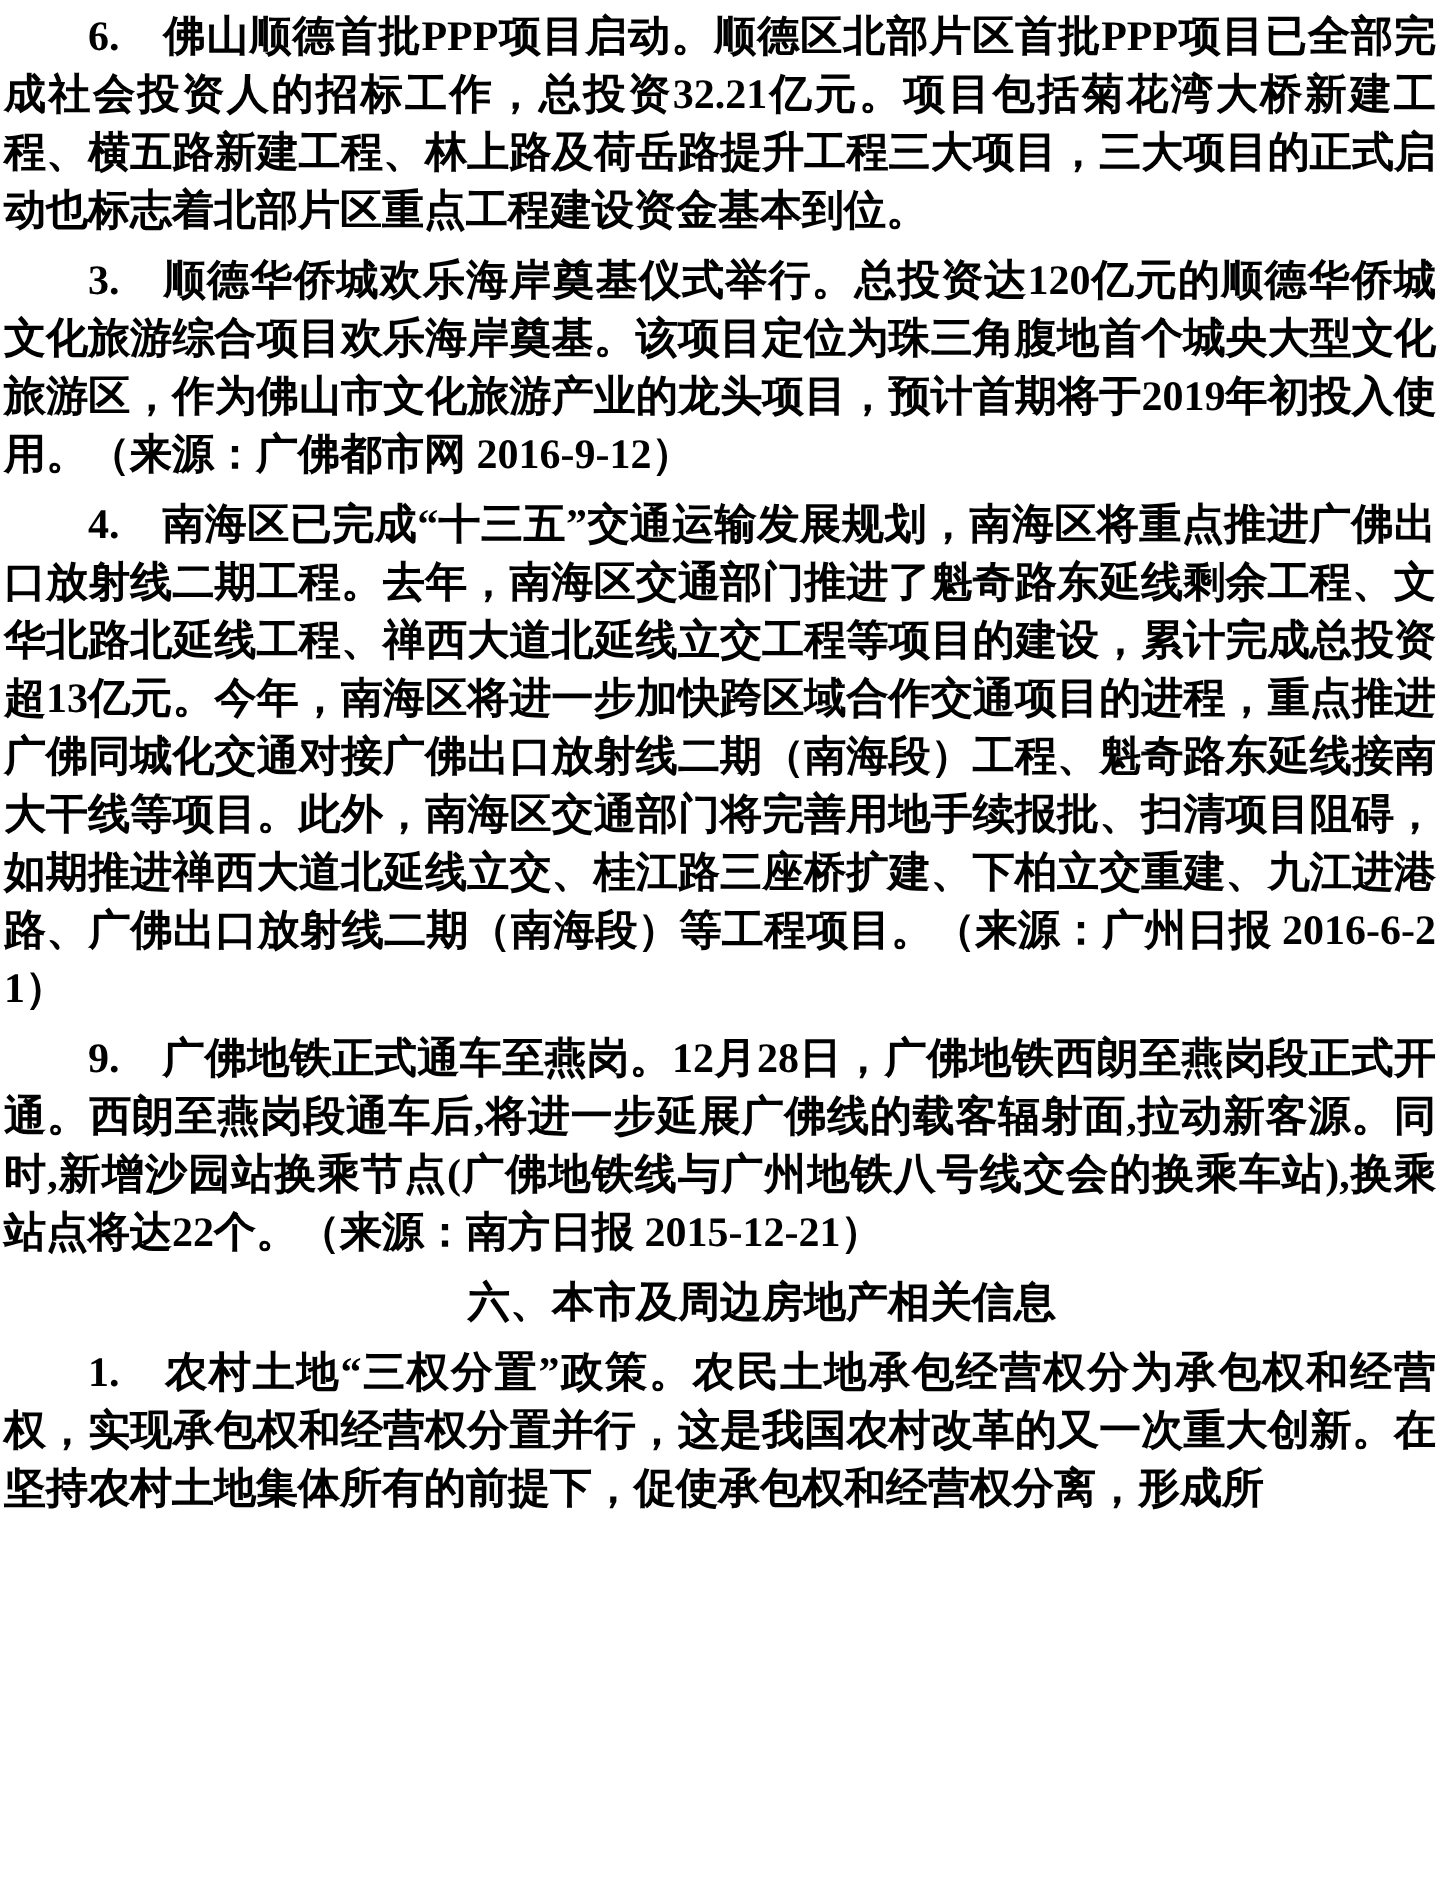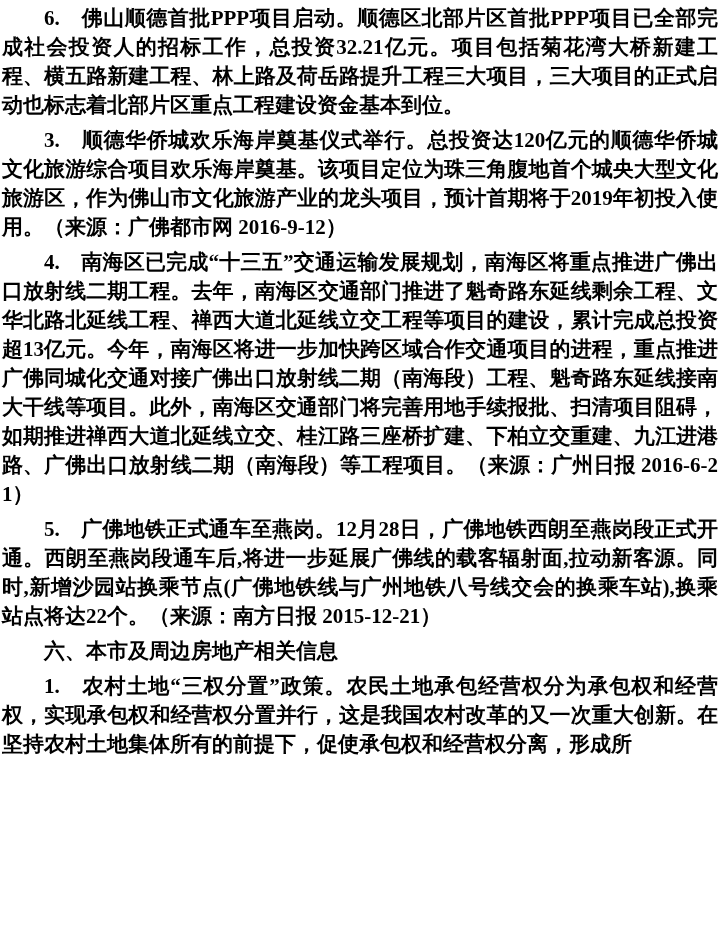--- a/index.html
+++ b/index.html
@@ -35,33 +35,34 @@
   }
   p.para .body-text {
     font-weight: bold;
   }
   p.section-heading {
     margin: 0 0 6px 0;
     font-size: 21px;
     line-height: 29px;
     font-weight: bold;
     text-indent: 42px;
+    text-align: center;
   }
 </style>
 </head>
 <body>
 
 <div class="doc-page">
 
   <p class="para"><b class="lead">6.　佛山顺德首批PPP项目启动。</b><span class="body-text">顺德区北部片区首批PPP项目已全部完成社会投资人的招标工作，总投资32.21亿元。项目包括菊花湾大桥新建工程、横五路新建工程、林上路及荷岳路提升工程三大项目，三大项目的正式启动也标志着北部片区重点工程建设资金基本到位。</span></p>
 
 
   <p class="para"><b class="lead">3.　顺德华侨城欢乐海岸奠基仪式举行。</b><span class="body-text">总投资达120亿元的顺德华侨城文化旅游综合项目欢乐海岸奠基。该项目定位为珠三角腹地首个城央大型文化旅游区，作为佛山市文化旅游产业的龙头项目，预计首期将于2019年初投入使用。（来源：广佛都市网 2016-9-12）</span></p>
 
   <p class="para"><b class="lead">4.　南海区已完成“十三五”交通运输发展规划，南海区将重点推进广佛出口放射线二期工程。</b><span class="body-text">去年，南海区交通部门推进了魁奇路东延线剩余工程、文华北路北延线工程、禅西大道北延线立交工程等项目的建设，累计完成总投资超13亿元。今年，南海区将进一步加快跨区域合作交通项目的进程，重点推进广佛同城化交通对接广佛出口放射线二期（南海段）工程、魁奇路东延线接南大干线等项目。此外，南海区交通部门将完善用地手续报批、扫清项目阻碍，如期推进禅西大道北延线立交、桂江路三座桥扩建、下柏立交重建、九江进港路、广佛出口放射线二期（南海段）等工程项目。（来源：广州日报 2016-6-21）</span></p>
 
-  <p class="para"><b class="lead">5.　广佛地铁正式通车至燕岗。</b><span class="body-text">12月28日，广佛地铁西朗至燕岗段正式开通。西朗至燕岗段通车后,将进一步延展广佛线的载客辐射面,拉动新客源。同时,新增沙园站换乘节点(广佛地铁线与广州地铁八号线交会的换乘车站),换乘站点将达22个。（来源：南方日报 2015-12-21）</span></p>
+  <p class="para"><b class="lead">9.　广佛地铁正式通车至燕岗。</b><span class="body-text">12月28日，广佛地铁西朗至燕岗段正式开通。西朗至燕岗段通车后,将进一步延展广佛线的载客辐射面,拉动新客源。同时,新增沙园站换乘节点(广佛地铁线与广州地铁八号线交会的换乘车站),换乘站点将达22个。（来源：南方日报 2015-12-21）</span></p>
 
   <p class="section-heading"><span>六、本市及周边房地产相关信息</span></p>
 
   <p class="para"><b class="lead">1.　农村土地“三权分置”政策。</b><span class="body-text">农民土地承包经营权分为承包权和经营权，实现承包权和经营权分置并行，这是我国农村改革的又一次重大创新。在坚持农村土地集体所有的前提下，促使承包权和经营权分离，形成所</span></p>
 
 </div>
 
 </body></html>

